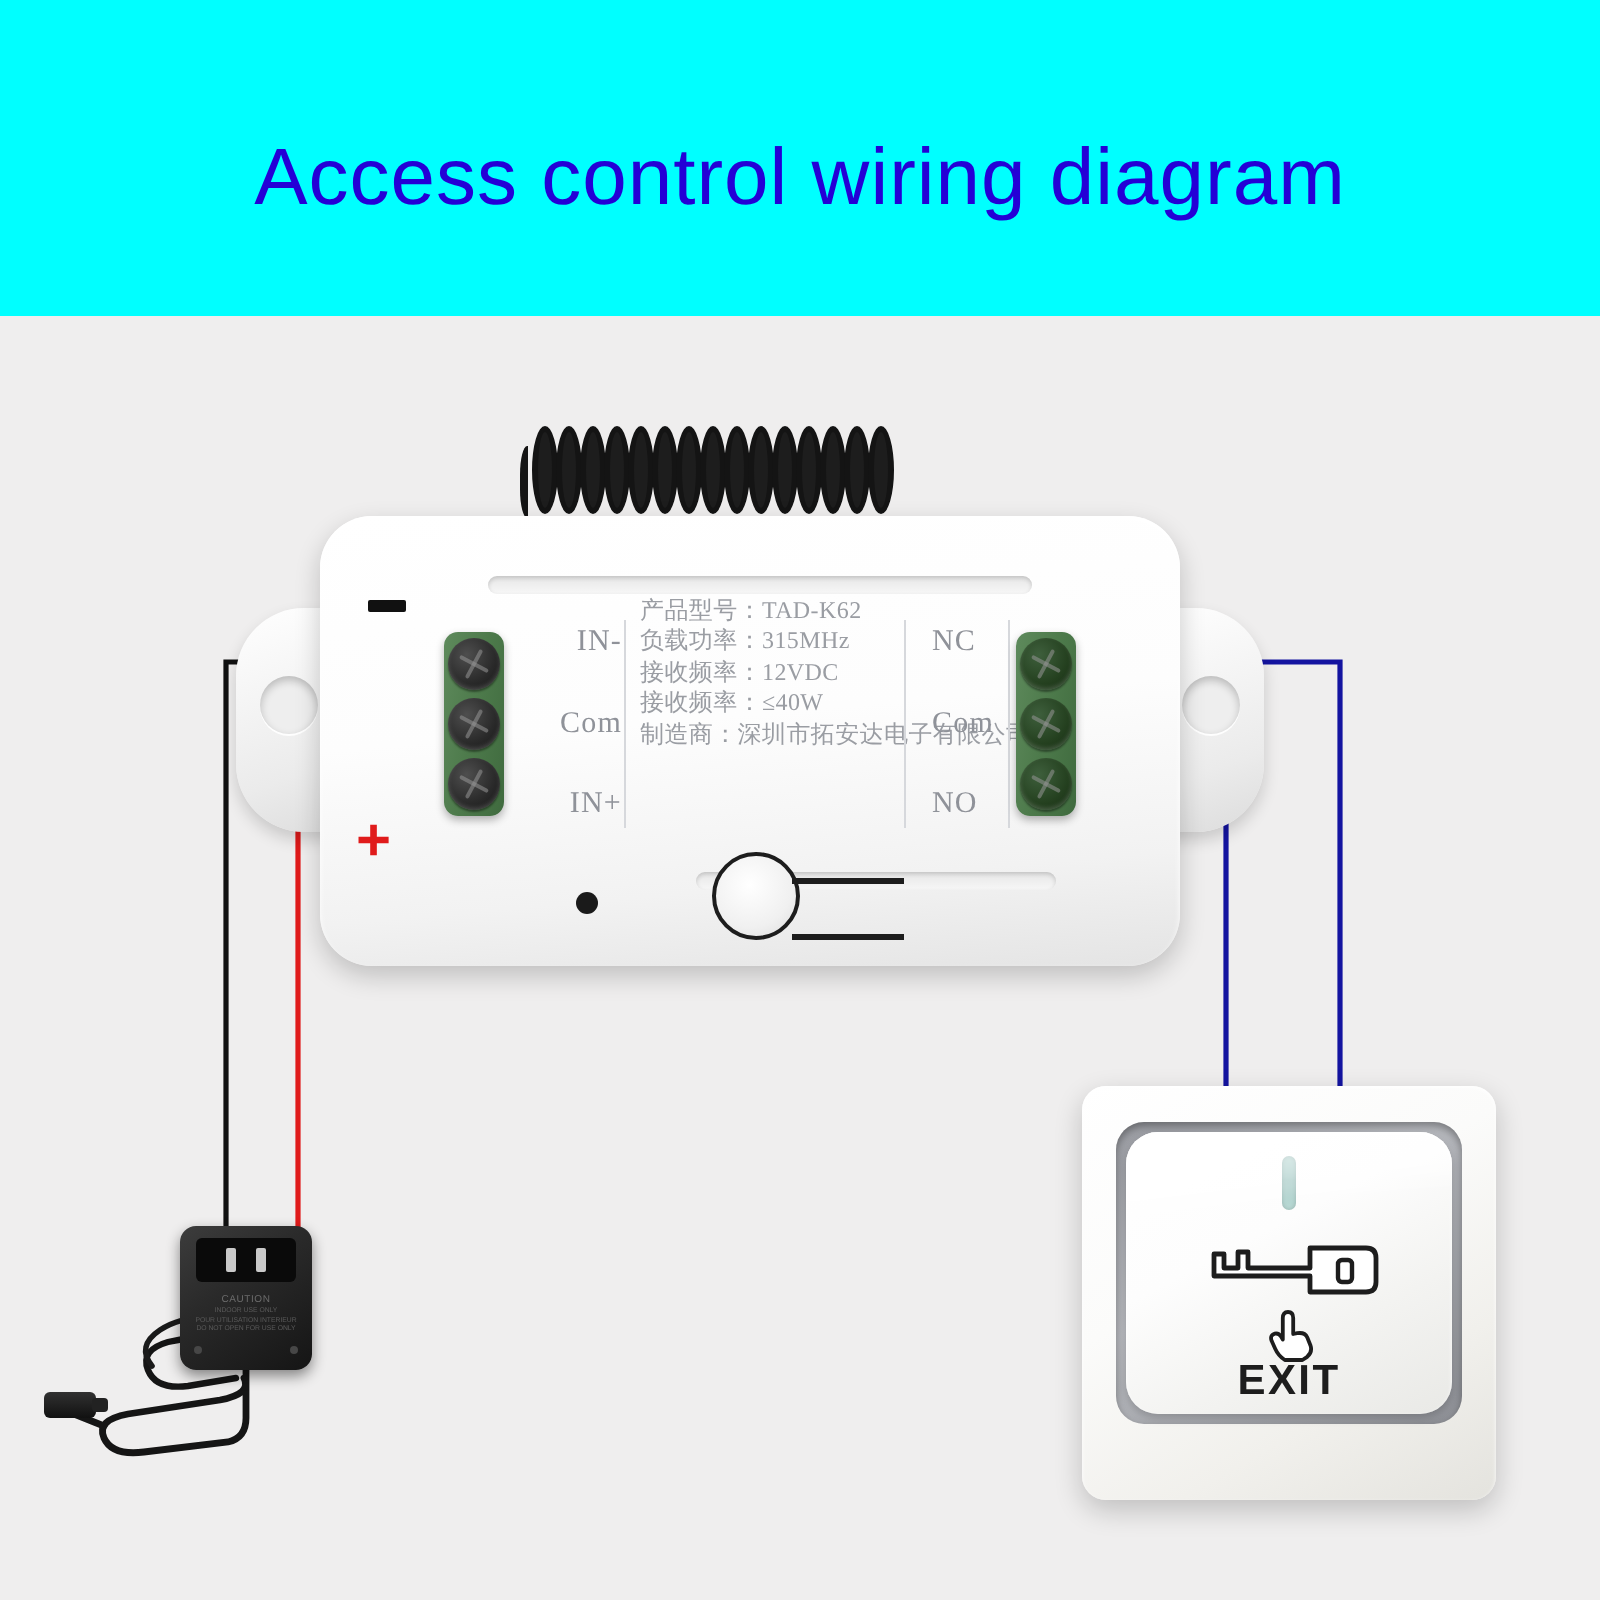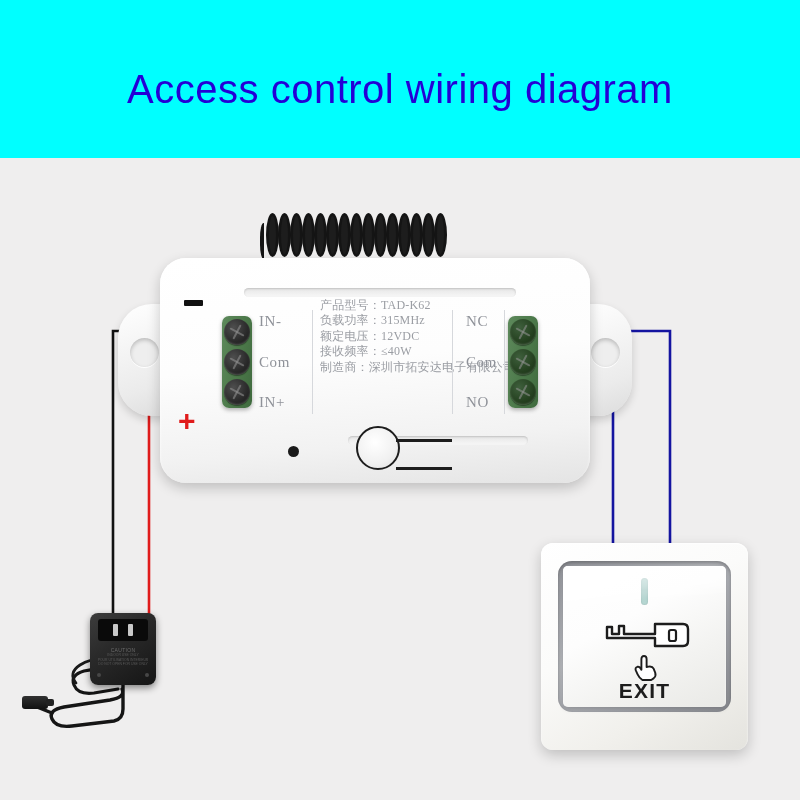--- a/index.html
+++ b/index.html
@@ -116,21 +116,21 @@
   
   .term-labels {
     position: absolute; top: 56px;
     width: 54px; height: 96px;
     display: flex; flex-direction: column;
     justify-content: space-between;
     font-family: "Liberation Serif", serif;
     font-size: 15px; color: #8f9299;
     letter-spacing: 0.6px;
   }
-  #term-labels-left  { left: 97px;  text-align: left;  padding-left: 2px; }
+  #term-labels-left  { left: 97px;  text-align: right;  padding-left: 2px; }
   #term-labels-right { left: 296px; text-align: left;  padding-left: 10px; }
   .term-labels span { line-height: 1; }
   .term-divider {
     position: absolute; top: 52px; width: 1px; height: 104px;
     background: #d6d8dc;
   }
   #term-divider-left  { left: 152px; }
   #term-divider-right { left: 344px; }
   #term-divider-right-outer { left: 292px; }
 
@@ -212,21 +212,21 @@
     position: absolute; left: 17px; top: 18px;
     width: 173px; height: 151px;
     background: linear-gradient(145deg,#9a9ca2,#b9bbc0 40%,#8e9096);
     border-radius: 14px;
     box-shadow: inset 0 2px 4px rgba(0,0,0,0.35);
   }
   #exit-key {
     position: absolute; left: 22px; top: 23px;
     width: 163px; height: 141px;
     background: linear-gradient(152deg,#ffffff 0%,#fdfdfd 38%,#f3f3f1 68%,#e9e9e6 100%);
-    border-radius: 5px;
+    border-radius: 16px;
     box-shadow: 0 2px 5px rgba(0,0,0,0.18), inset 0 1px 2px rgba(255,255,255,0.95);
     overflow: hidden;
   }
   #exit-key::after {
     content: ""; position: absolute; left: -12px; top: -34px;
     width: 210px; height: 64px;
     background: rgba(255,255,255,0.55);
     transform: rotate(-7deg);
     filter: blur(5px);
   }
@@ -365,21 +365,21 @@
     <div class="term-labels" id="term-labels-left">
       <span>IN-</span>
       <span>Com</span>
       <span>IN+</span>
     </div>
     <div class="term-divider" id="term-divider-left"></div>
 
     <div id="spec-label">
       <div class="spec-line">产品型号：TAD-K62</div>
       <div class="spec-line">负载功率：315MHz</div>
-      <div class="spec-line">额定电压：12VDC</div>
+      <div class="spec-line">接收频率：12VDC</div>
       <div class="spec-line">接收频率：≤40W</div>
       <div class="spec-line">制造商：深圳市拓安达电子有限公司</div>
     </div>
 
     <div class="term-divider" id="term-divider-right-outer"></div>
     <div class="term-labels" id="term-labels-right">
       <span>NC</span>
       <span>Com</span>
       <span>NO</span>
     </div>

